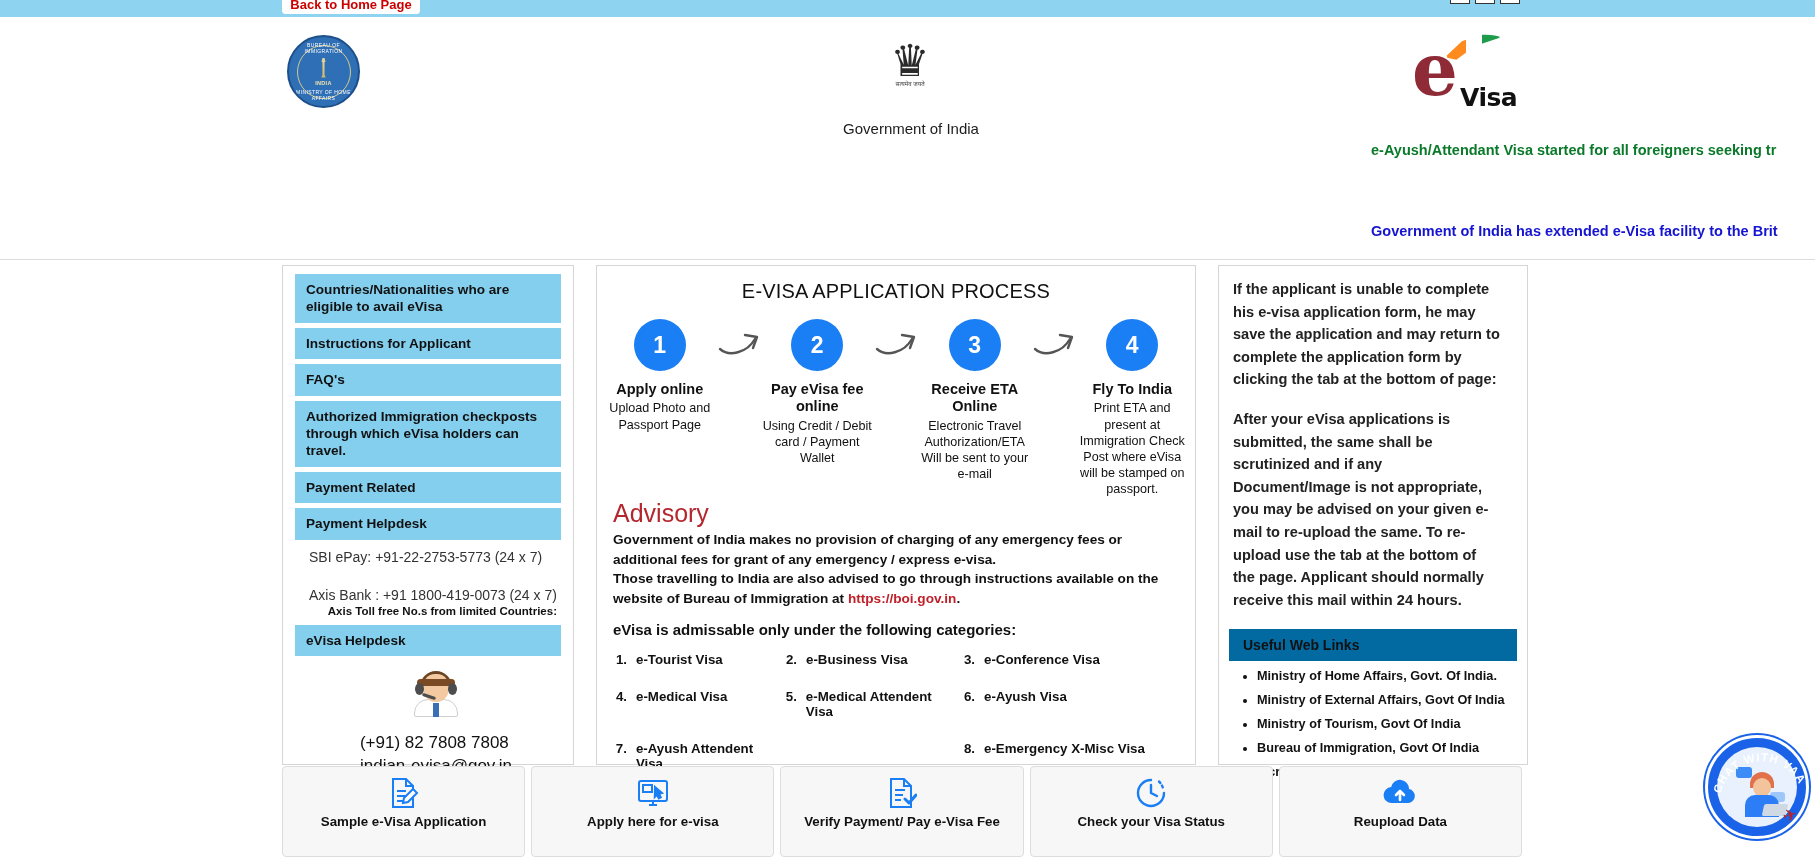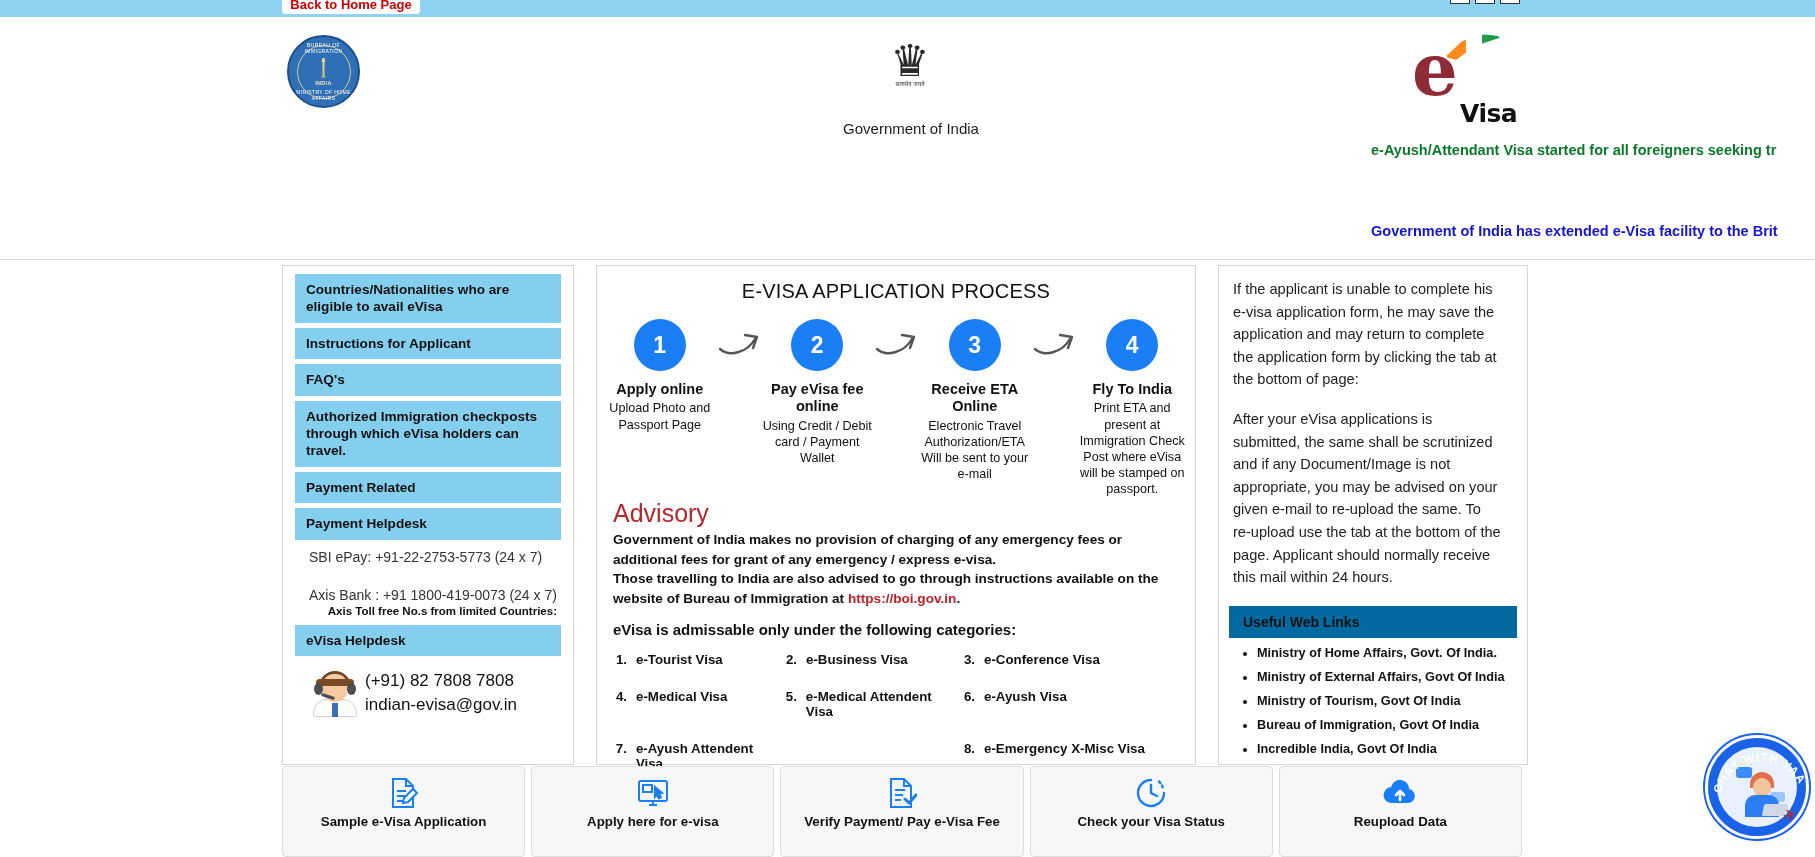--- a/index.html
+++ b/index.html
@@ -85,21 +85,21 @@
   }
   #evisa-logo .swoosh {
     position:absolute; left:32px; top:4px; width:66px; height:28px;
     background:
       linear-gradient(100deg, transparent 0 6%, #ff8a1e 6% 34%, #ffffff 34% 58%, #1e9b4b 58% 86%, transparent 86%);
     border-radius:0 60% 0 60%;
     transform:rotate(-12deg);
     clip-path:polygon(0 55%, 30% 12%, 68% 0, 100% 6%, 86% 28%, 48% 38%, 16% 72%);
   }
   #evisa-logo .visa {
-    position:absolute; left:48px; top:68px;
+    position:absolute; left:48px; top:52px;
     font-family:"DejaVu Sans", sans-serif;
     font-size:25px; color:#111; font-weight:700; letter-spacing:-0.5px;
   }
 
   #marquee-green {
     position:absolute; left:1371px; top:125px; width:600px;
     font-size:14.5px; font-weight:bold; color:#0a7a2a; white-space:nowrap;
   }
   #marquee-blue {
     position:absolute; left:1371px; top:206px; width:800px;
@@ -112,21 +112,21 @@
   .panel { position:absolute; background:#fff; border:1px solid #d5d5d5; }
 
   
   #left-panel { left:282px; top:4px; width:292px; height:500px; }
   .nav-item {
     background:#84cfee; color:#111; font-weight:bold; font-size:13.6px;
     padding:7px 11px; margin:0 0 5px 0; line-height:1.28; cursor:pointer;
   }
   .phone-line { font-size:14px; color:#333; padding:4px 0 4px 14px; }
   .phone-note { font-size:11.5px; font-weight:bold; color:#111; text-align:right; padding-right:4px; margin-top:-2px; }
-  .helpdesk-row { display:flex; align-items:center; gap:6px; padding:8px 0 0 16px; }
+  .helpdesk-row { display:flex; align-items:center; gap:14px; padding:8px 0 0 16px;flex-direction:column; }
   .agent-avatar { width:48px; height:48px; position:relative; flex:0 0 auto; }
   .agent-avatar .head { position:absolute; left:11px; top:5px; width:26px; height:28px; border-radius:45% 45% 48% 48%; background:#f2c9a0; }
   .agent-avatar .hair { position:absolute; left:8px; top:2px; width:32px; height:16px; border-radius:16px 16px 0 0; background:#6b4423; }
   .agent-avatar .band { position:absolute; left:5px; top:10px; width:38px; height:7px; border-radius:7px; background:#7a4a24; }
   .agent-avatar .ear { position:absolute; left:3px; top:14px; width:9px; height:12px; border-radius:50%; background:#4d4d4d; }
   .agent-avatar .ear2 { position:absolute; right:3px; top:14px; width:9px; height:12px; border-radius:50%; background:#4d4d4d; }
   .agent-avatar .body { position:absolute; left:2px; bottom:0; width:44px; height:18px; border-radius:14px 14px 2px 2px; background:#fff; border:1px solid #cfcfcf; }
   .agent-avatar .tie { position:absolute; left:21px; bottom:0; width:6px; height:14px; background:#3b6fb5; }
   .agent-avatar .mic { position:absolute; left:10px; top:26px; width:14px; height:3px; border-radius:2px; background:#4d4d4d; transform:rotate(18deg); }
   .contact-text { font-size:17px; color:#111; line-height:1.38; }
@@ -149,21 +149,21 @@
   .adv-line { font-size:13.6px; font-weight:bold; color:#111; line-height:1.45; }
   .adv-link { color:#c0202a; }
   #cat-heading { font-size:15px; font-weight:bold; color:#111; margin-top:12px; }
   #cat-grid { display:grid; grid-template-columns:170px 178px 1fr; row-gap:22px; margin-top:14px; font-size:13.3px; font-weight:bold; color:#111; }
   .cat-cell { display:flex; gap:9px; }
   .cat-num { width:14px; text-align:right; }
 
   
   #right-panel { left:1218px; top:4px; width:310px; height:500px; }
   #right-text { padding:12px 14px 0 14px; font-size:14.6px; color:#222; line-height:1.55; }
-  #right-text p { margin:0 12px 17px 0; }
+  #right-text p { margin:0 12px 17px 0;font-weight:bold; }
   #links-head {
     background:#0369a1; color:#111; font-weight:bold; font-size:14px;
     padding:8px 0 8px 14px; margin:2px 10px 0 10px;
   }
   #links-list { margin:8px 0 0 0; padding:0 0 0 38px; list-style:disc; }
   #links-list li { font-size:12.7px; font-weight:bold; color:#111; margin-bottom:10px; }
 
   
   #actionbar {
     position:absolute; left:282px; top:766px; width:1240px; height:91px;

